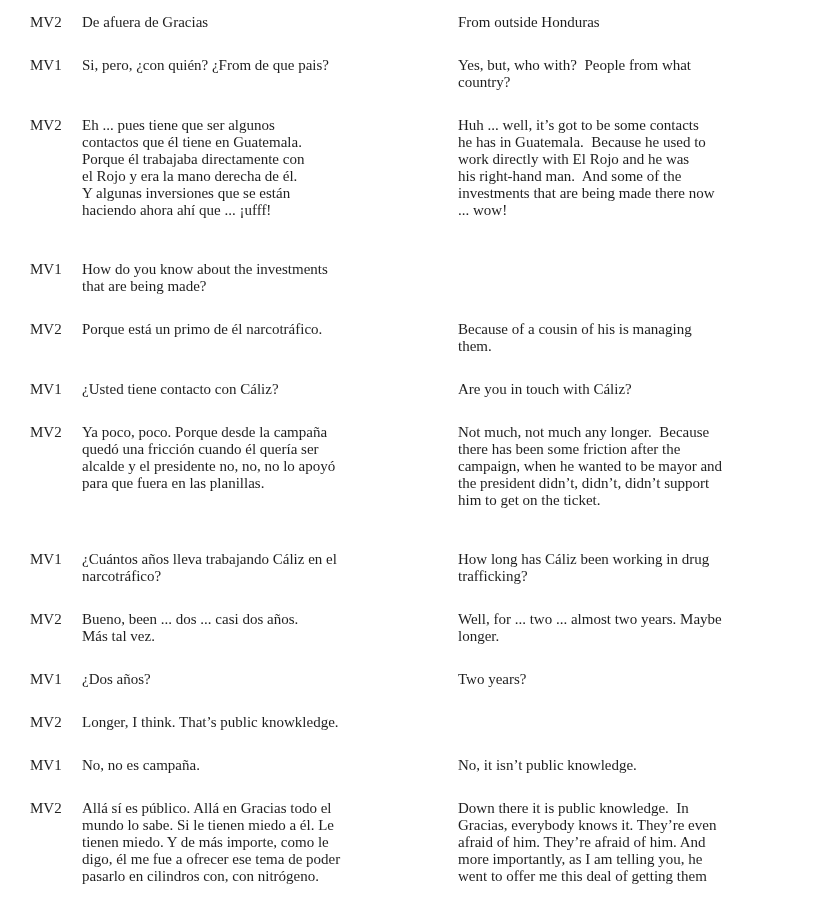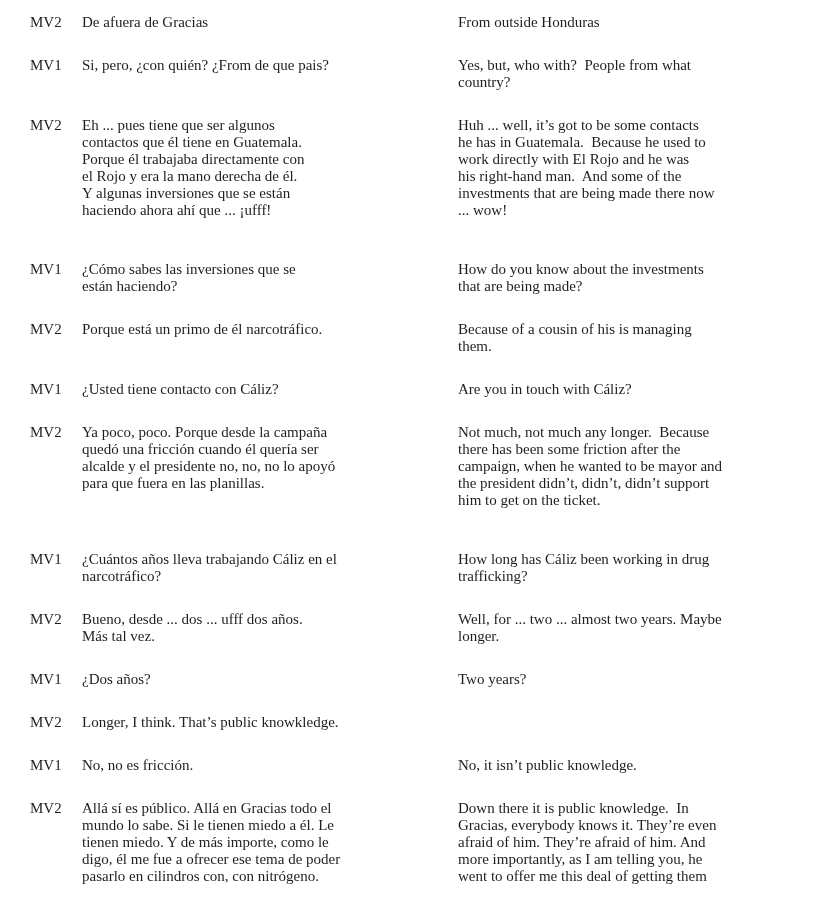--- a/index.html
+++ b/index.html
@@ -71,22 +71,20 @@
     <div class="en">Huh ... well, it’s got to be some contacts
 he has in Guatemala.  Because he used to
 work directly with El Rojo and he was
 his right-hand man.  And some of the
 investments that are being made there now
 ... wow!</div>
   </div>
 
   <div class="row">
     <div class="spk">MV1</div>
-    <div class="es">¿Cómo sabes las inversiones que se
-están haciendo?</div>
     <div class="en">How do you know about the investments
 that are being made?</div>
   </div>
 
   <div class="row">
     <div class="spk">MV2</div>
     <div class="es">Porque está un primo de él narcotráfico.</div>
     <div class="en">Because of a cousin of his is managing
 them.</div>
   </div>
@@ -113,40 +111,40 @@
   <div class="row">
     <div class="spk">MV1</div>
     <div class="es">¿Cuántos años lleva trabajando Cáliz en el
 narcotráfico?</div>
     <div class="en">How long has Cáliz been working in drug
 trafficking?</div>
   </div>
 
   <div class="row">
     <div class="spk">MV2</div>
-    <div class="es">Bueno, desde ... dos ... ufff dos años.
+    <div class="es">Bueno, been ... dos ... casi dos años.
 Más tal vez.</div>
     <div class="en">Well, for ... two ... almost two years. Maybe
 longer.</div>
   </div>
 
   <div class="row">
     <div class="spk">MV1</div>
     <div class="es">¿Dos años?</div>
     <div class="en">Two years?</div>
   </div>
 
   <div class="row">
     <div class="spk">MV2</div>
     <div class="en">Longer, I think. That’s public knowkledge.</div>
   </div>
 
   <div class="row">
     <div class="spk">MV1</div>
-    <div class="es">No, no es fricción.</div>
+    <div class="es">No, no es campaña.</div>
     <div class="en">No, it isn’t public knowledge.</div>
   </div>
 
   <div class="row">
     <div class="spk">MV2</div>
     <div class="es">Allá sí es público. Allá en Gracias todo el
 mundo lo sabe. Si le tienen miedo a él. Le
 tienen miedo. Y de más importe, como le
 digo, él me fue a ofrecer ese tema de poder
 pasarlo en cilindros con, con nitrógeno.</div>

